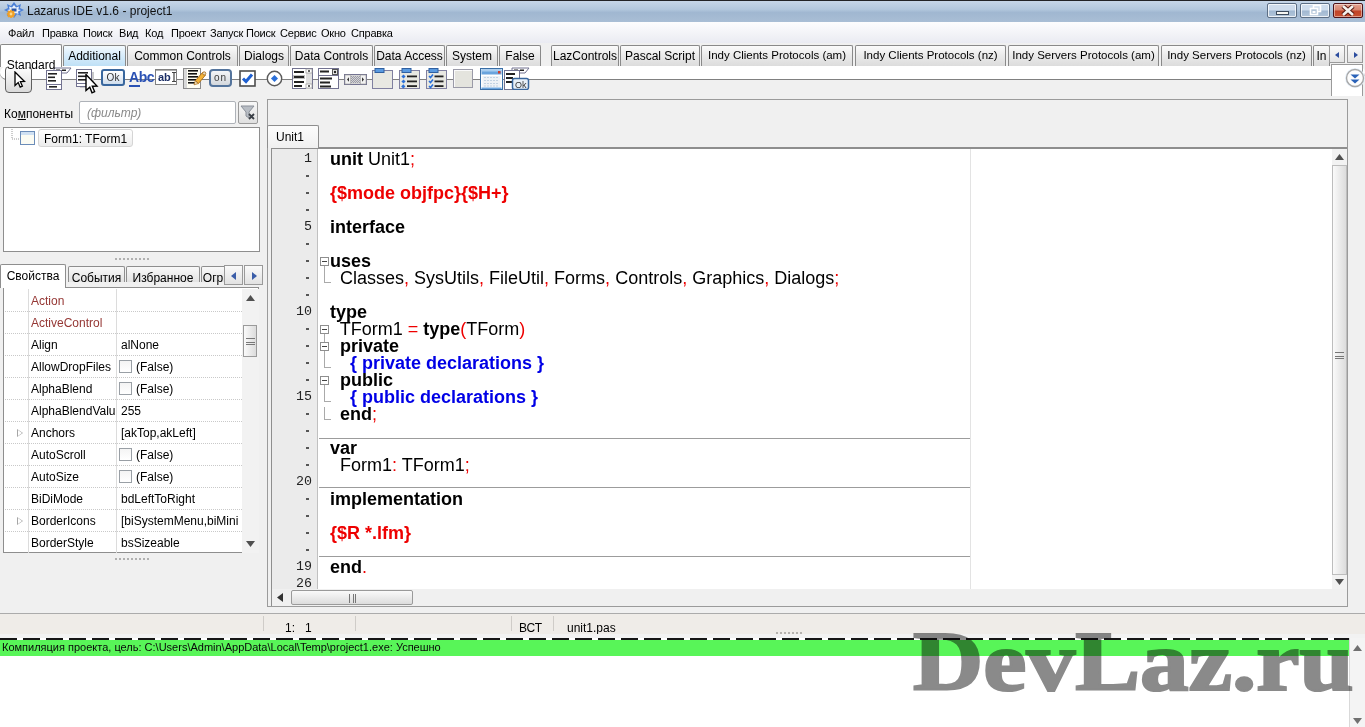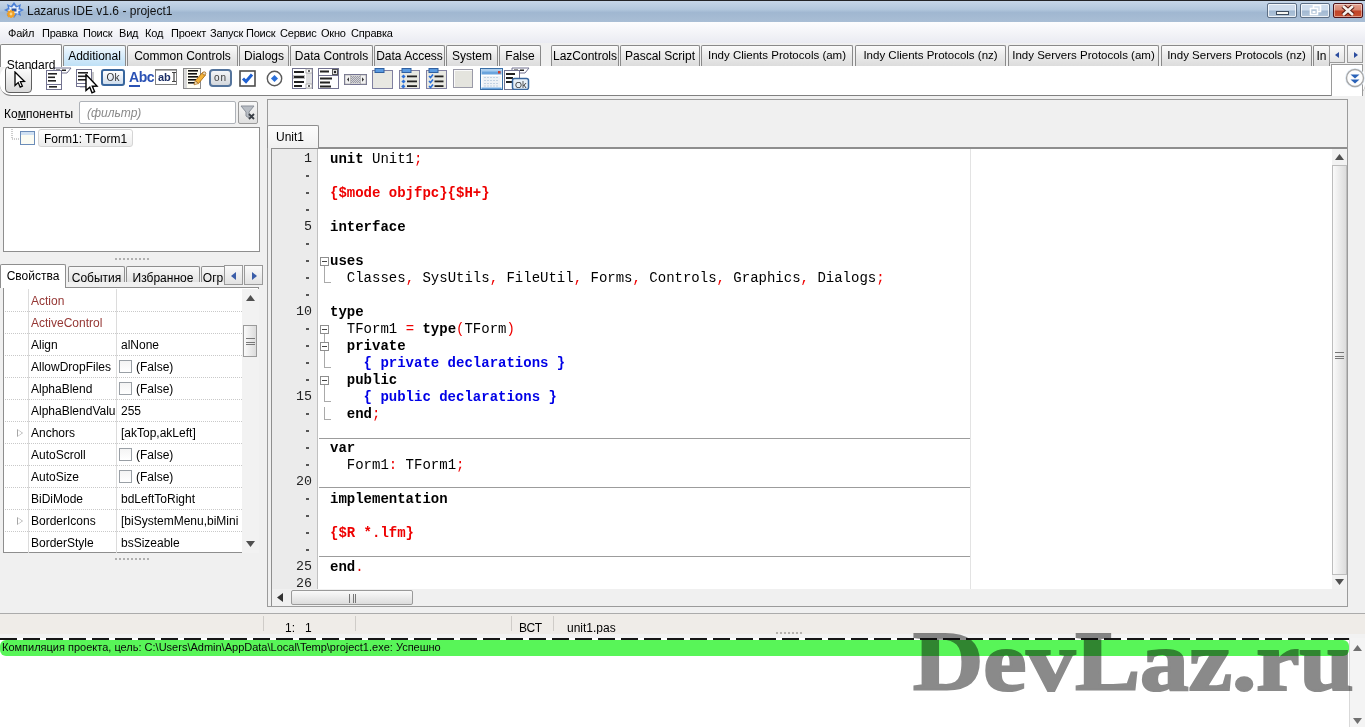--- a/index.html
+++ b/index.html
@@ -24,21 +24,21 @@
 #tabrow { left:0; top:43px; width:1365px; height:23px; background:#f0f0f0; }
 .ptab { position:absolute; top:2px; height:21px; border:1px solid #898989; border-bottom:none;
   border-radius:2px 2px 0 0; background:linear-gradient(#fbfbfb, #ebebeb 45%, #dcdcdc);
   font-size:12px; color:#000; text-align:center; padding-top:3px; }
 .ptab.active { top:1px; height:23px; background:#fff; z-index:5; padding-top:13px; }
 .ptab.hot { background:linear-gradient(#f4fafe, #d9edfb 45%, #bfe0f6); }
 #tabscroll-l, #tabscroll-r { position:absolute; top:2px; width:16px; height:18px; border:1px solid #9a9a9a;
   background:linear-gradient(#fbfbfb, #e4e4e4); }
 .arr { width:0; height:0; position:absolute; }
 
-#toolbar { left:0; top:66px; width:1365px; height:30px; background:#fff; border-bottom:1px solid #808080;border-radius:11px; }
+#toolbar { left:0; top:66px; width:1365px; height:14px; background:#fff; border-bottom:1px solid #808080;border-radius:11px; }
 #palette-right { left:1331px; top:64px; width:32px; height:32px; background:#fff; border-left:1px solid #9a9a9a; border-right:1px solid #9a9a9a; border-top:1px solid #9a9a9a;}
 
 .box { border:1px solid #8e8e8e; background:#fff; position:absolute; }
 #oi-label { left:4px; top:107px; font-size:12px; color:#000; }
 #filter-box { left:79px; top:101px; width:157px; height:23px; background:#fff; border:1px solid #aeb2b8; border-radius:2px; }
 #filter-text { left:87px; top:106px; font-size:12px; font-style:italic; color:#8a8a8a; }
 #filter-btn { left:238px; top:101px; width:20px; height:23px; border:1px solid #9a9a9a; border-radius:2px; background:linear-gradient(#f8f8f8,#e0e0e0); }
 #tree-box { left:3px; top:127px; width:257px; height:125px; }
 #node-lbl { left:38px; top:129px; height:18px; padding:2px 5px 0 5px; font-size:12px; color:#000;
   background:linear-gradient(#ffffff,#ececec); border:1px solid #d5d5d5; border-radius:3px; }
@@ -54,21 +54,21 @@
 .pval { position:absolute; left:116px; top:4px; color:#000; }
 .pchk { position:absolute; left:114px; top:4px; width:13px; height:13px; border:1px solid #999fa5; background:linear-gradient(#f4f4f4,#fff); }
 .pexp { position:absolute; left:12px; top:7px; width:0; height:0; border-left:6px solid #a5a5a5; border-top:4px solid transparent; border-bottom:4px solid transparent; }
 .pexp:after { content:""; position:absolute; left:-5px; top:-3px; border-left:4px solid #fff; border-top:3px solid transparent; border-bottom:3px solid transparent;}
 
 #edwin { left:267px; top:99px; width:1081px; height:508px; border:1px solid #9b9b9b; background:#f0f0f0; }
 #unit-tab { left:267px; top:125px; width:52px; height:23px; background:linear-gradient(#fcfcfc,#f0f0f0); border:1px solid #8e8e8e; border-bottom:none; border-radius:2px 2px 0 0; z-index:3; font-size:12px; padding:4px 0 0 8px; }
 #tabline { left:318px; top:147px; width:1029px; height:1px; background:#8e8e8e; }
 #edbox { left:271px; top:148px; width:1076px; height:458px; border:1px solid #8e8e8e; background:#fff; }
 #gutter { left:272px; top:149px; width:46px; height:440px; background:#ebebeb; border-right:1px solid #c0c0c0; }
-#code { left:330px; top:151px; font-family:Liberation Mono, monospace; font-size:14px; line-height:17px; white-space:pre; color:#000; }
+#code { left:330px; top:151px; font-family:Liberation Sans, sans-serif; font-size:18px; line-height:17px; white-space:pre; color:#000; }
 #code b { font-weight:bold; }
 .r { color:#ee0000; }
 .d { color:#ee0000; font-weight:bold; }
 .c { color:#0000e6; font-weight:bold; }
 .lnum { position:absolute; font-family:"Liberation Mono", monospace; font-size:13.3px; color:#222; text-align:right; width:40px; left:272px; }
 .ldot { position:absolute; left:306px; width:3px; height:2px; background:#555; }
 #marginline { left:970px; top:149px; width:1px; height:440px; background:#e3e3e3; }
 .divline { position:absolute; left:319px; width:651px; height:1px; background:#9c9c9c; }
 .foldbox { position:absolute; left:320px; width:9px; height:9px; border:1px solid #8e8e8e; background:#fff; }
 .foldbox:after { content:""; position:absolute; left:1px; top:3px; width:5px; height:1px; background:#444; }
@@ -81,21 +81,21 @@
 #vthumb { left:1332px; top:165px; width:15px; height:410px; border:1px solid #bdbdbd; background:linear-gradient(90deg,#fafafa,#dcdcdc); }
 .grip3v { position:absolute; width:9px; height:7px; border-top:1px solid #777; border-bottom:1px solid #777; }
 .grip3h { position:absolute; width:7px; height:9px; border-left:1px solid #777; border-right:1px solid #777; }
 .grip3v:after { content:""; position:absolute; left:0; top:3px; width:9px; height:1px; background:#777; }
 .grip3h:after { content:""; position:absolute; left:3px; top:0; width:1px; height:9px; background:#777; }
 
 #statusbar { left:0; top:613px; width:1365px; height:21px; background:#efecE8; border-top:1px solid #ababab; font-size:12px; color:#000; }
 .ssep { position:absolute; top:616px; width:1px; height:15px; background:#cfccc8; }
 
 #messages { left:0; top:634px; width:1365px; height:93px; background:#fff; border-top:4px solid #f2f2f2; }
-#greenrow { left:0; top:640px; width:1349px; height:16px; background:#58f558; font-size:11px; color:#0a0a0a;border-radius:6px; }
+#greenrow { left:0; top:640px; width:1349px; height:16px; background:#58f558; font-size:11px; color:#0a0a0a; }
 #dashline { left:0; top:638px; width:1349px; height:2px; background:repeating-linear-gradient(90deg,#151515 0 17px, rgba(0,0,0,0) 17px 23px); }
 #msgsb { left:1349px; top:638px; width:16px; height:89px; z-index:5; background:#f4f4f4; border-left:1px solid #d9d9d9; }
 #watermark { left:913px; top:619px; font-family:"Liberation Serif", serif; font-weight:bold; font-size:85px; line-height:1; color:#8a8a8a; -webkit-text-stroke:2.2px #8a8a8a; mix-blend-mode:multiply; transform:scaleX(1.145); transform-origin:left top; z-index:6; }
 </style>
 </head>
 <body>
 <div class="abs" id="topline"></div>
 <div class="abs" id="titlebar"></div>
 <svg class="abs" width="20" height="16" style="left:4px;top:2px;z-index:2;">
  <path d="M10,0 L13,4 L17,2 L16,6 L20,8 L16,10 L17,14 L13,12 L10,16 L7,12 L3,14 L4,10 L0,8 L4,6 L3,2 L7,4 Z" fill="#4a7fd6"></path>
@@ -416,21 +416,21 @@
 <div class="abs" id="vthumb"></div>
 <div class="abs" id="hsb"></div>
 <div class="abs" id="hthumb">
     <div class="grip3h" style="left:57px; top:3px;"></div>
   </div>
 <div class="lnum" style="top:151px;">1</div>
 <div class="lnum" style="top:219px;">5</div>
 <div class="lnum" style="top:304px;">10</div>
 <div class="lnum" style="top:389px;text-align:right;">15</div>
 <div class="lnum" style="top:474px;">20</div>
-<div class="lnum" style="top:559px;">25</div>
+<div class="lnum" style="top:559px;">19</div>
 <div class="lnum" style="top:576px;">26</div>
 <div class="ldot" style="top:175px;"></div>
 <div class="ldot" style="top:192px;"></div>
 <div class="ldot" style="top:209px;"></div>
 <div class="ldot" style="top:243px;"></div>
 <div class="ldot" style="top:260px;"></div>
 <div class="ldot" style="top:277px;"></div>
 <div class="ldot" style="top:294px;"></div>
 <div class="ldot" style="top:328px;"></div>
 <div class="ldot" style="top:345px;"></div>

